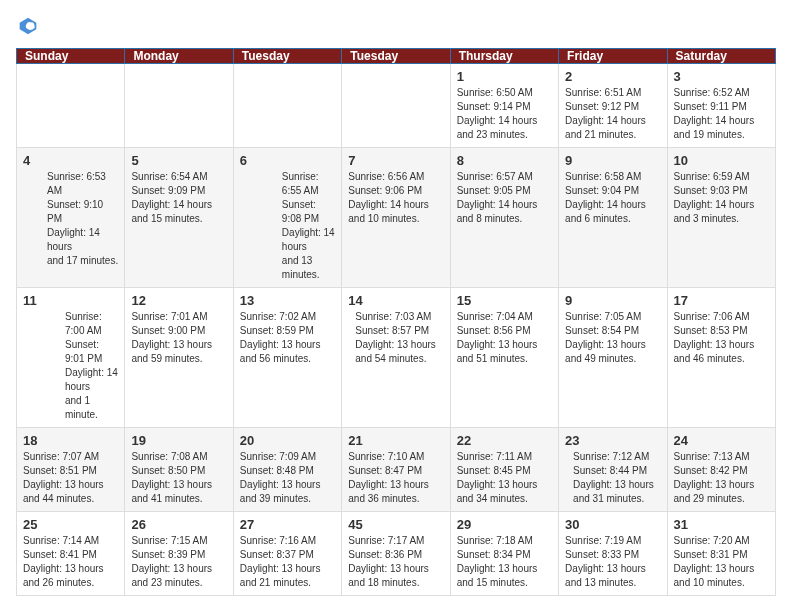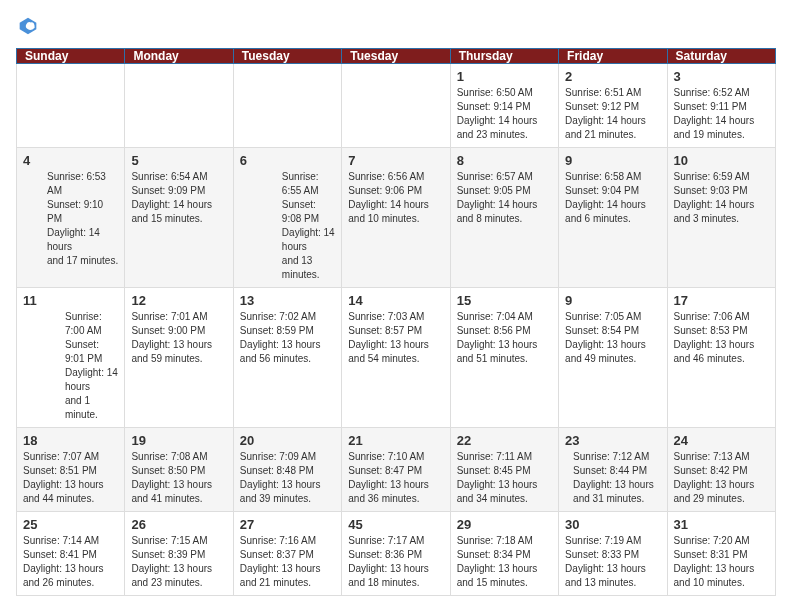--- a/index.html
+++ b/index.html
@@ -220,21 +220,21 @@
         </td>
         <td>
           <span class="day-number">13</span>
           <div class="day-info" style="white-space: pre-line;">Sunrise: 7:02 AM
 Sunset: 8:59 PM
 Daylight: 13 hours
 and 56 minutes.</div>
         </td>
         <td>
           <span class="day-number">14</span>
-          <div class="day-info" style="white-space: pre-line;">Sunrise: 7:03 AM
+          <div class="day-info" style="white-space: pre-line; margin-left: 7px;">Sunrise: 7:03 AM
 Sunset: 8:57 PM
 Daylight: 13 hours
 and 54 minutes.</div>
         </td>
         <td>
           <span class="day-number">15</span>
           <div class="day-info" style="white-space: pre-line;">Sunrise: 7:04 AM
 Sunset: 8:56 PM
 Daylight: 13 hours
 and 51 minutes.</div>

